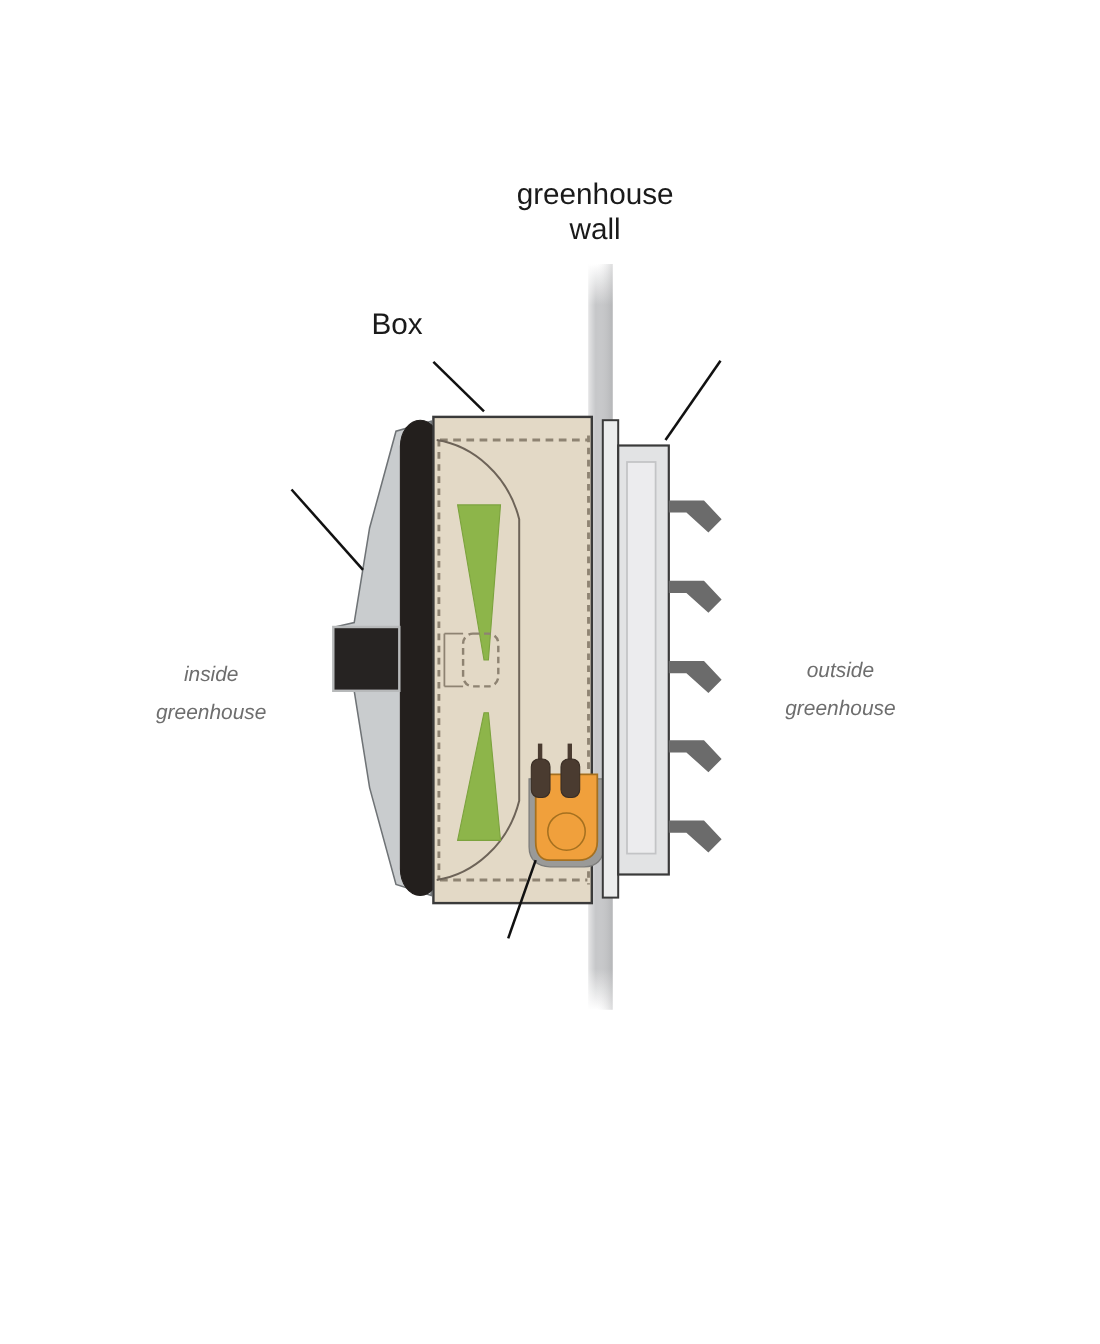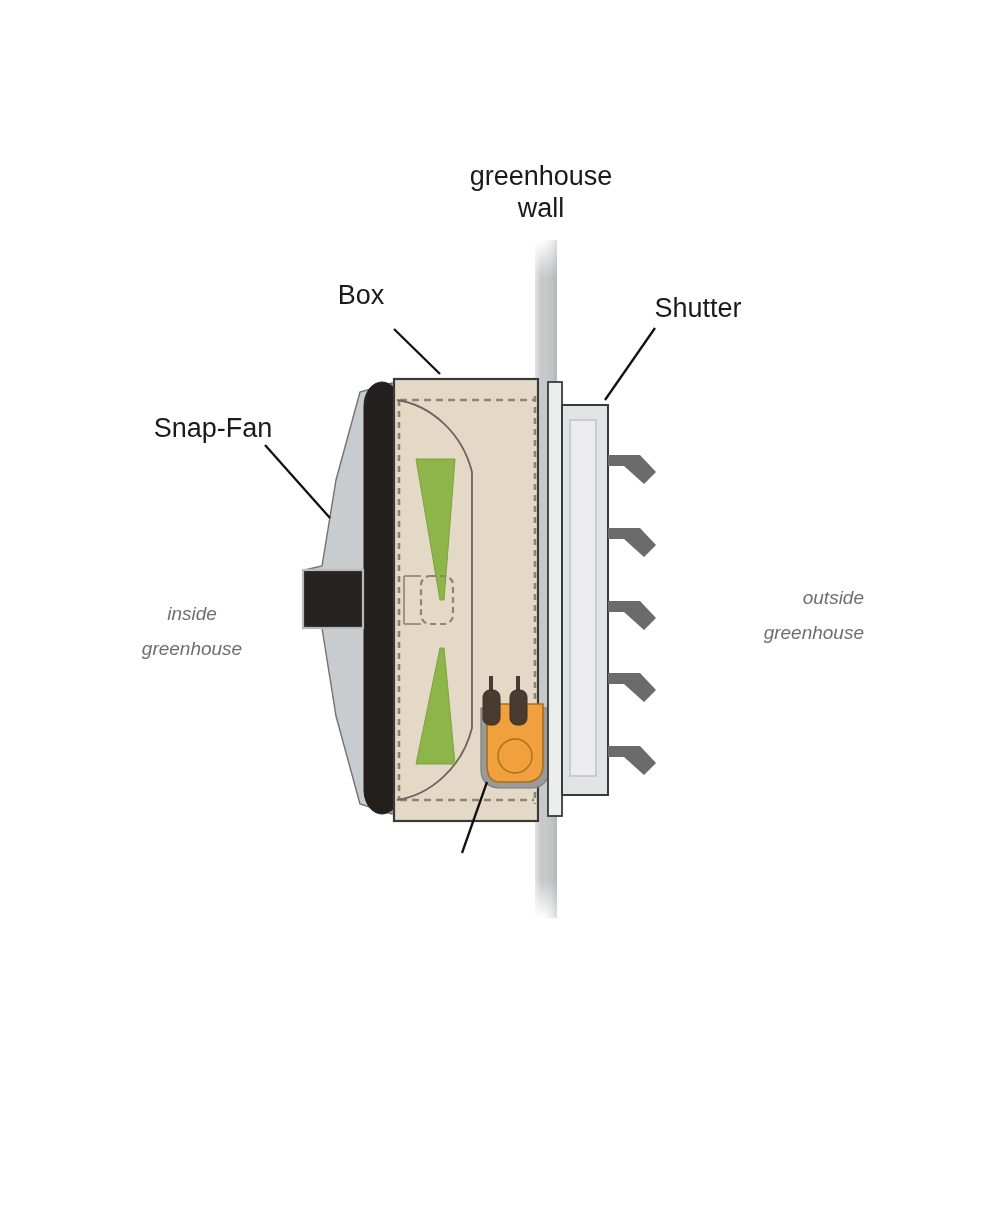--- a/index.html
+++ b/index.html
@@ -28,21 +28,21 @@
     white-space:pre;
     text-align:center;
     font-family:"Liberation Sans", sans-serif;
   }
   #lbl-wall{left:418px;top:160px;width:246px;}
   #lbl-box{left:290px;top:279px;width:142px;}
   #lbl-shutter{left:608px;top:292px;width:180px;}
   #lbl-snapfan{left:100px;top:412px;width:226px;}
   #lbl-actuator{left:322px;top:862px;width:232px;}
   #lbl-inside{left:92px;top:596px;width:200px;}
-  #lbl-outside{left:664px;top:580px;width:200px;text-align:right;}
+  #lbl-outside{left:664px;top:592px;width:200px;}
 </style>
 </head>
 <body>
 
 <div id="stage">
 
   <svg id="diagram" viewBox="0 0 1000 1222">
 
     <defs>
       <linearGradient id="wallFade" x1="0" y1="0" x2="0" y2="1">
@@ -145,21 +145,19 @@
       <line x1="655" y1="328" x2="605" y2="400"></line>
       <line x1="265" y1="445" x2="330" y2="518"></line>
       <line x1="462" y1="853" x2="487" y2="782"></line>
     </g>
 
   </svg>
 
   <div class="lbl" id="lbl-wall">greenhouse
 wall</div>
   <div class="lbl" id="lbl-box">Box</div>
-  <div class="lbl" id="lbl-shutter">Shutter</div>
-  <div class="lbl" id="lbl-snapfan">Snap-Fan</div>
 
   <div class="side-lbl" id="lbl-inside">inside
 greenhouse</div>
   <div class="side-lbl" id="lbl-outside">outside
 greenhouse</div>
 
 </div>
 
 </body></html>

